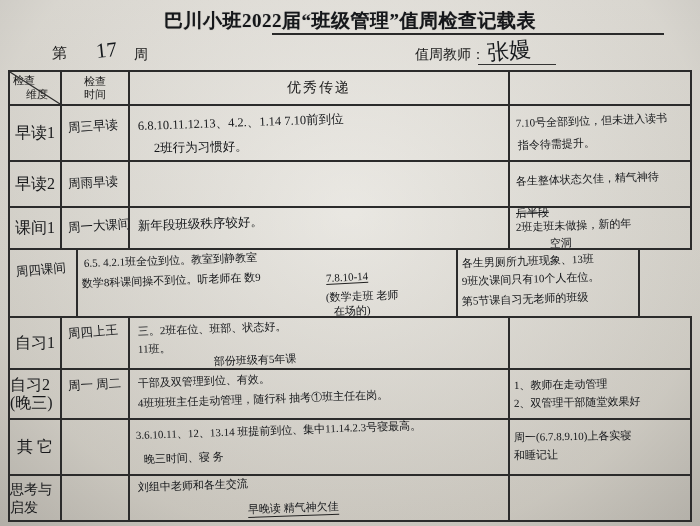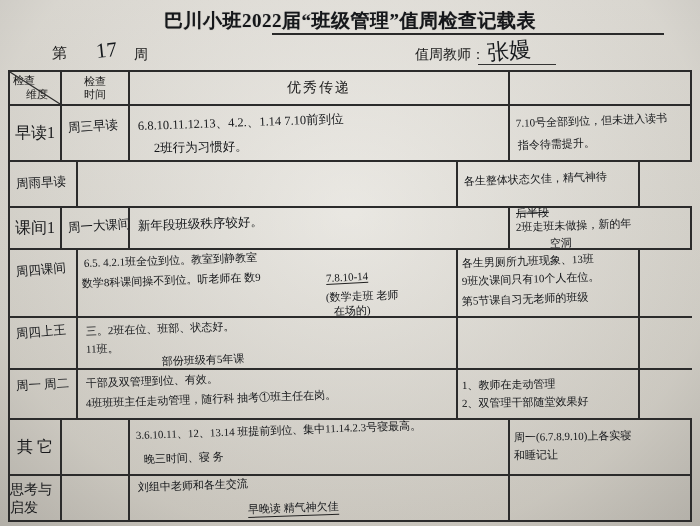--- a/index.html
+++ b/index.html
@@ -176,20 +176,21 @@
         <span class="hw m" style="left:8px;top:12px;transform:rotate(-2deg);">6.8.10.11.12.13、4.2.、1.14  7.10前到位</span>
         <span class="hw m" style="left:24px;top:34px;transform:rotate(-1deg);">2班行为习惯好。</span>
       </div>
       <div class="td c4">
         <span class="hw s" style="left:6px;top:10px;transform:rotate(-2deg);">7.10号全部到位，但未进入读书</span>
         <span class="hw s" style="left:8px;top:32px;transform:rotate(-2deg);">指令待需提升。</span>
       </div>
     </div>
 
     <div class="tr r2">
+      <div class="td c1 lbl">早读2</div>
       <div class="td c2 timecell">
         <span class="hw m" style="top:14px;transform:rotate(-3deg);">周雨早读</span>
       </div>
       <div class="td c3"></div>
       <div class="td c4">
         <span class="hw s" style="left:6px;top:12px;transform:rotate(-2deg);">各生整体状态欠佳，精气神待</span>
       </div>
     </div>
 
     <div class="tr r3">
@@ -219,34 +220,39 @@
         <span class="hw s" style="left:256px;top:54px;transform:rotate(-2deg);">在场的)</span>
       </div>
       <div class="td c4">
         <span class="hw s" style="left:4px;top:6px;transform:rotate(-2deg);">各生男厕所九班现象、13班</span>
         <span class="hw s" style="left:4px;top:24px;transform:rotate(-2deg);">9班次课间只有10个人在位。</span>
         <span class="hw s" style="left:4px;top:44px;transform:rotate(-2deg);">第5节课自习无老师的班级</span>
       </div>
     </div>
 
     <div class="tr r5">
+      <div class="td c1 lbl">自习1</div>
       <div class="td c2 timecell">
         <span class="hw m" style="top:8px;transform:rotate(-5deg);">周四上王</span>
       </div>
       <div class="td c3">
         <span class="hw s" style="left:8px;top:6px;transform:rotate(-2deg);">三。2班在位、班部、状态好。</span>
         <span class="hw s" style="left:8px;top:24px;transform:rotate(-2deg);">11班。</span>
         <span class="hw s" style="left:84px;top:36px;transform:rotate(-2deg);">部份班级有5年课</span>
       </div>
       <div class="td c4">
         <span class="hw s" style="left:4px;top:12px;transform:rotate(-2deg);"></span>
       </div>
     </div>
 
     <div class="tr r6">
+      <div class="td c1 lbl two">
+        <span>自习2
+(晚三)</span>
+      </div>
       <div class="td c2 timecell">
         <span class="hw m" style="top:8px;transform:rotate(-3deg);">周一
 周二</span>
       </div>
       <div class="td c3">
         <span class="hw s" style="left:8px;top:6px;transform:rotate(-2deg);">干部及双管理到位、有效。</span>
         <span class="hw s" style="left:8px;top:26px;transform:rotate(-2deg);">4班班班主任走动管理，随行科 抽考①班主任在岗。</span>
       </div>
       <div class="td c4">
         <span class="hw s" style="left:4px;top:8px;transform:rotate(-1deg);">1、教师在走动管理</span>

